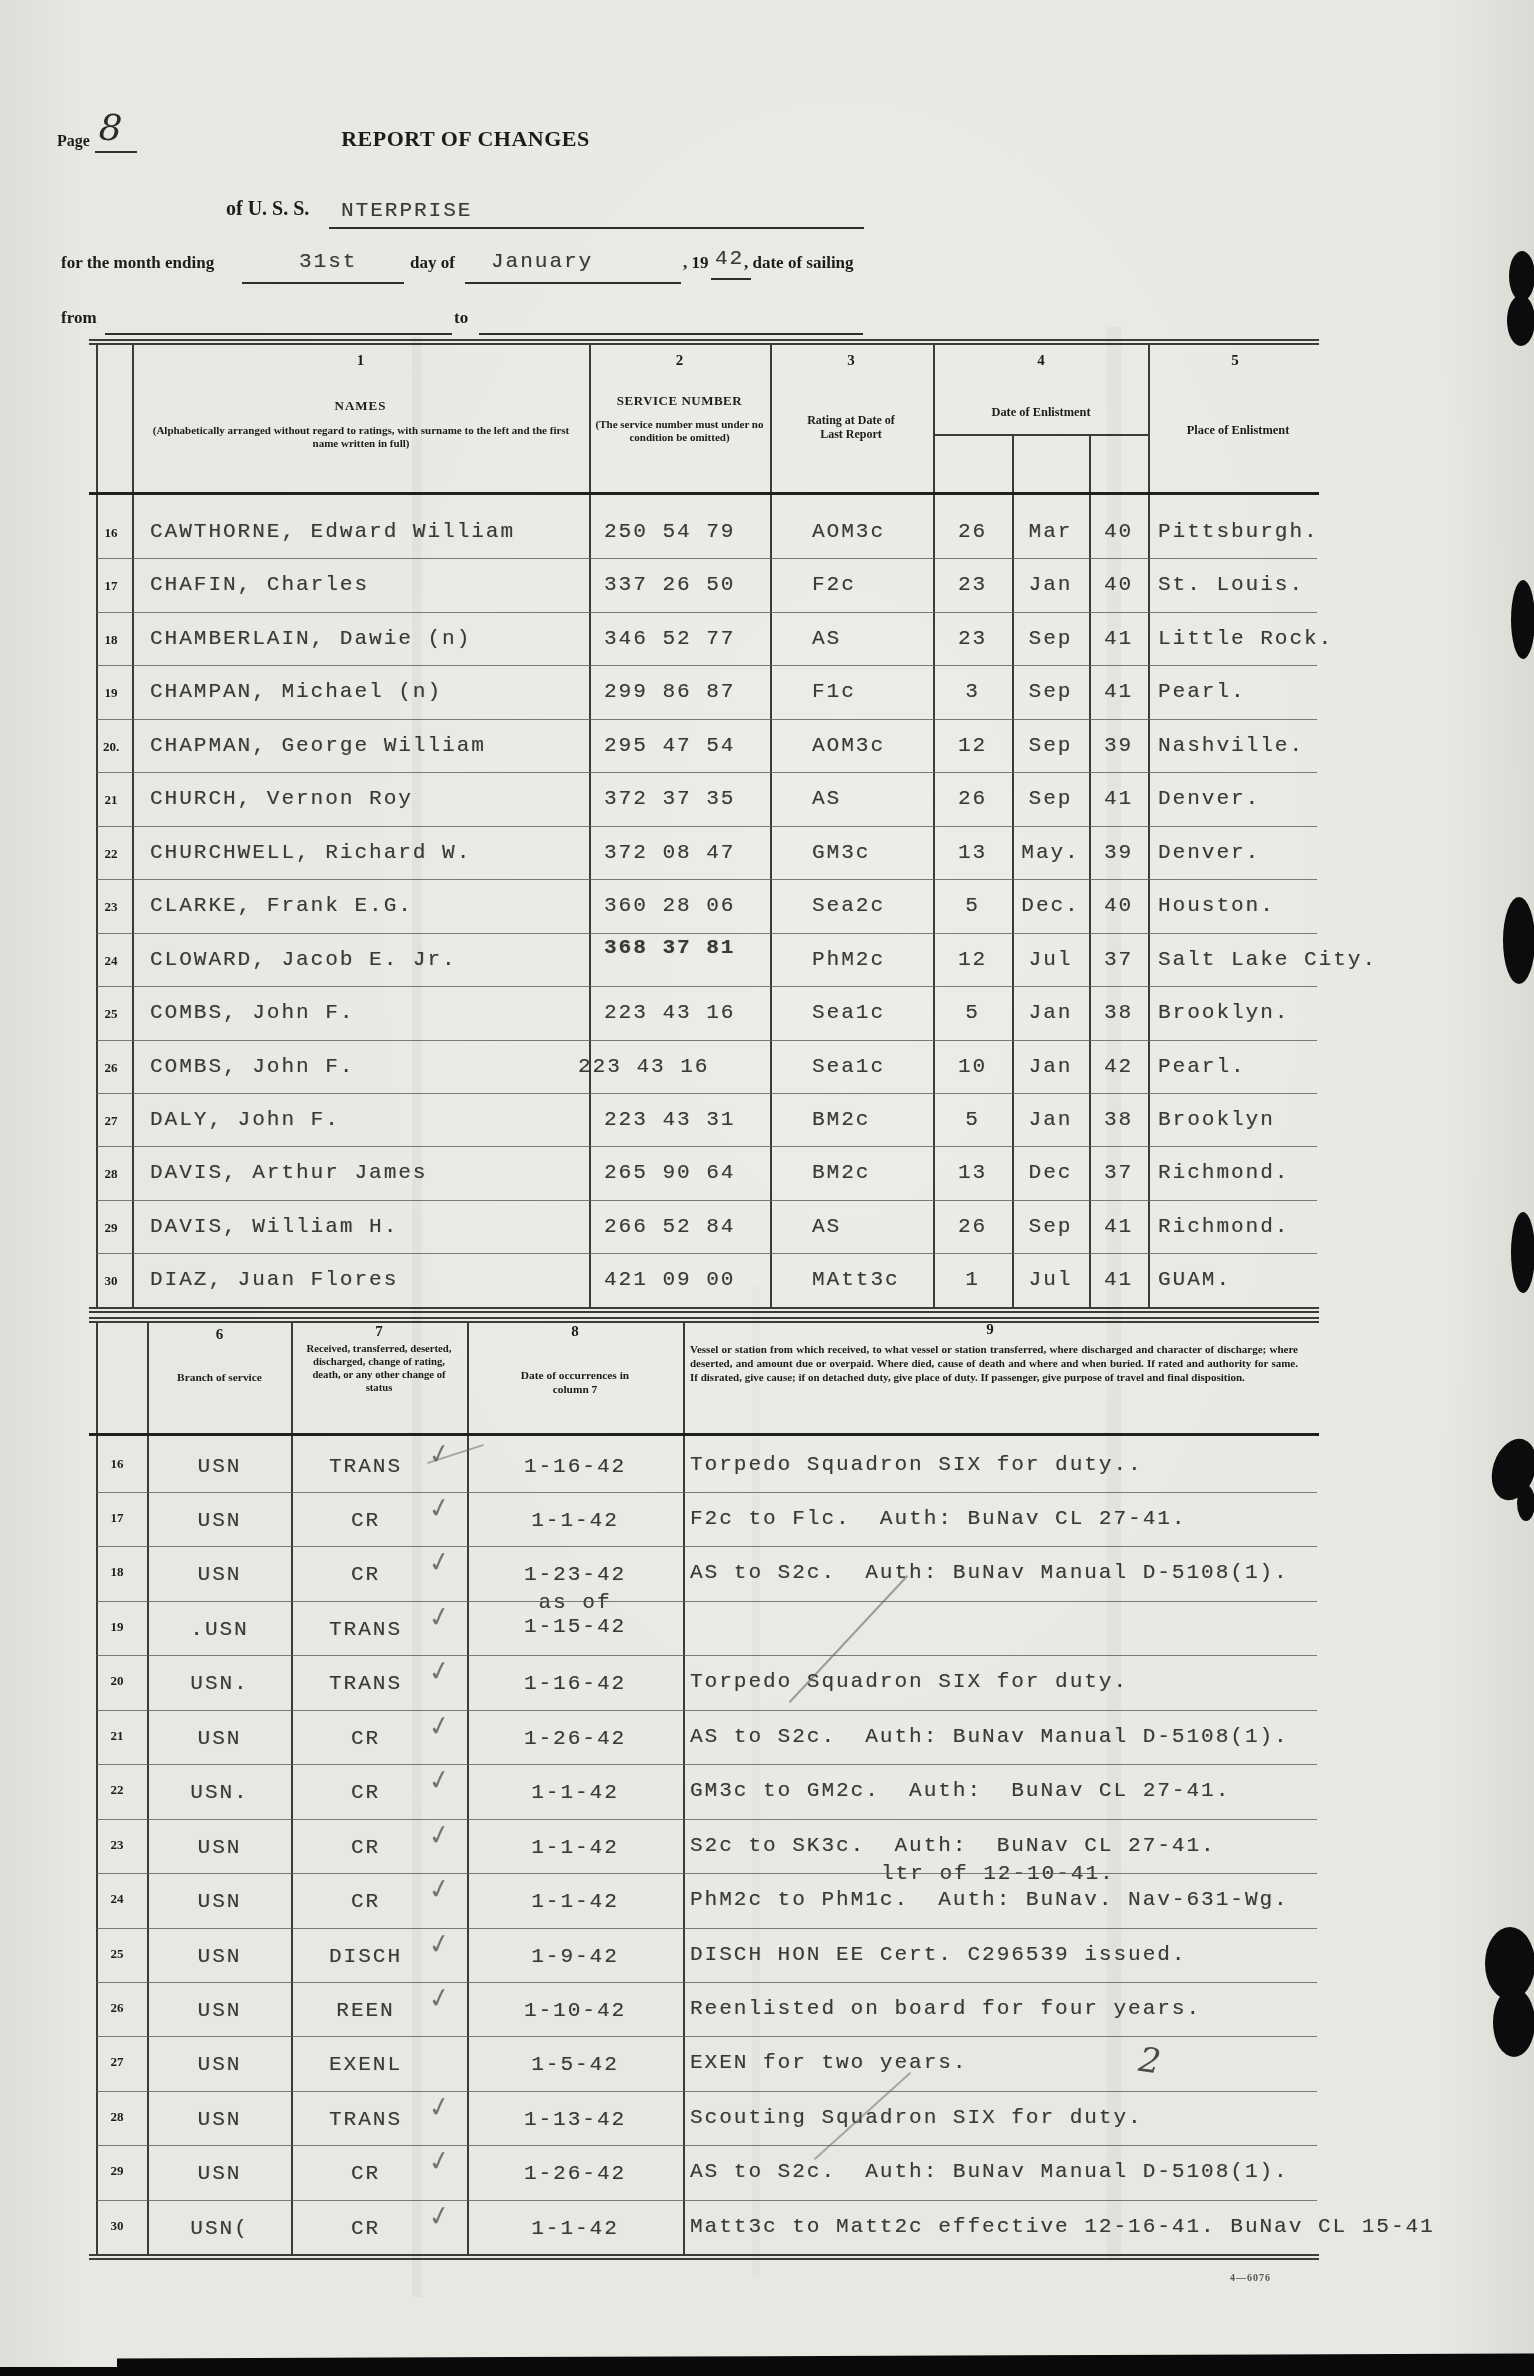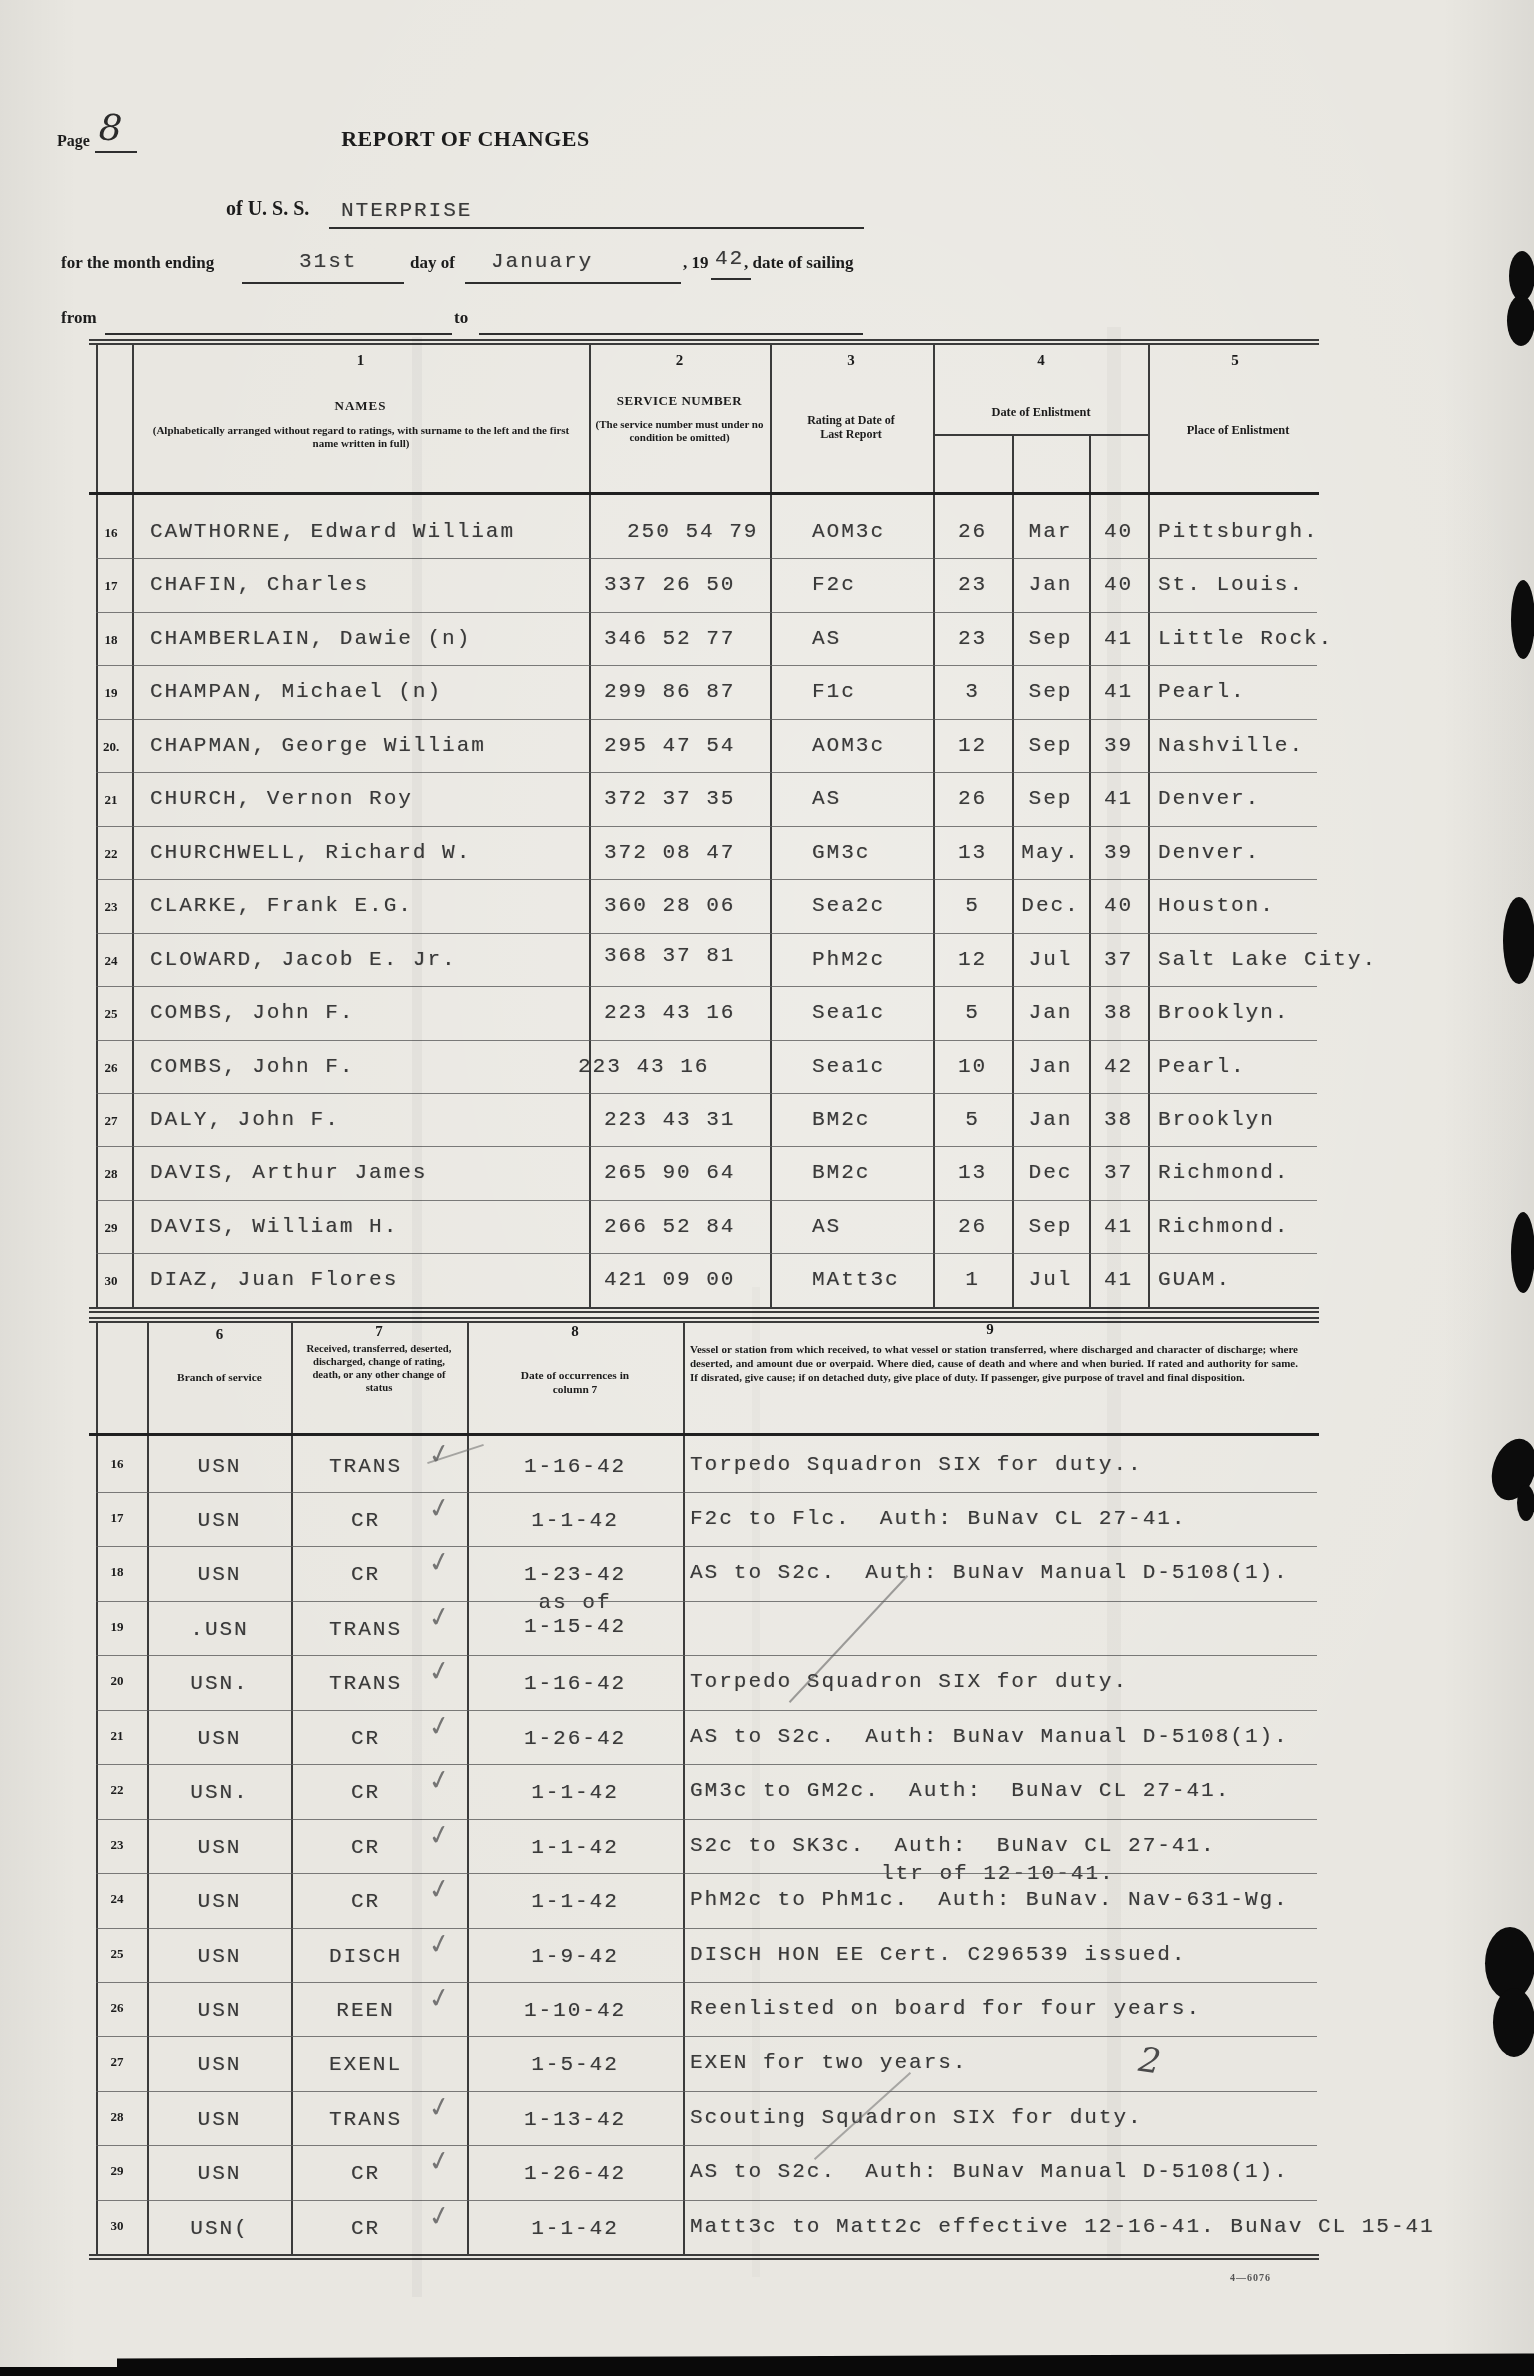--- a/index.html
+++ b/index.html
@@ -90,21 +90,21 @@
       <div class="abs print ctr" style="left: 770px; top: 352px; width: 162px; font-size: 15px;">3</div>
       <div class="abs print ctr preline" style="left: 770px; top: 413px; width: 162px; font-size: 12px; line-height: 14px;">Rating at Date of
 Last Report</div>
       <div class="abs print ctr" style="left: 933px; top: 352px; width: 216px; font-size: 15px;">4</div>
       <div class="abs print ctr" style="left: 933px; top: 405px; width: 216px; font-size: 12.4px;">Date of Enlistment</div>
       <div class="abs print ctr" style="left: 1148px; top: 352px; width: 174px; font-size: 15px;">5</div>
       <div class="abs print ctr" style="left: 1146px; top: 423px; width: 184px; font-size: 12.4px;">Place of Enlistment</div>
       <div class="abs" style="left: 0px; top: 505px; width: 1535px; height: 53px;">
         <div class="abs print ctr" style="left: 95px; top: 20px; width: 32px; font-size: 13px;">16</div>
         <div class="abs typed" style="left: 150px; top: 14px;">CAWTHORNE, Edward William</div>
-        <div class="abs typed" style="left: 604px; top: 14px; margin-left: 23px;">250 54 79</div>
+        <div class="abs typed" style="left: 604px; top: 14px;">250 54 79</div>
         <div class="abs typed" style="left: 812px; top: 14px;">AOM3c</div>
         <div class="abs typed ctr" style="left: 933px; top: 14px; width: 79px;">26</div>
         <div class="abs typed ctr" style="left: 1012px; top: 14px; width: 77px;">Mar</div>
         <div class="abs typed ctr" style="left: 1089px; top: 14px; width: 59px;">40</div>
         <div class="abs typed" style="left: 1158px; top: 14px;">Pittsburgh.</div>
       </div>
       <div class="abs" style="left: 0px; top: 558px; width: 1535px; height: 53px;">
         <div class="abs print ctr" style="left: 95px; top: 20px; width: 32px; font-size: 13px;">17</div>
         <div class="abs typed" style="left: 150px; top: 14px;">CHAFIN, Charles</div>
         <div class="abs typed" style="left: 604px; top: 14px;">337 26 50</div>
@@ -177,21 +177,21 @@
         <div class="abs typed" style="left: 812px; top: 14px;">Sea2c</div>
         <div class="abs typed ctr" style="left: 933px; top: 14px; width: 79px;">5</div>
         <div class="abs typed ctr" style="left: 1012px; top: 14px; width: 77px;">Dec.</div>
         <div class="abs typed ctr" style="left: 1089px; top: 14px; width: 59px;">40</div>
         <div class="abs typed" style="left: 1158px; top: 14px;">Houston.</div>
       </div>
       <div class="abs rowsep" style="left: 96px; top: 879px; width: 1221px; height: 1.2px;"></div>
       <div class="abs" style="left: 0px; top: 933px; width: 1535px; height: 53px;">
         <div class="abs print ctr" style="left: 95px; top: 20px; width: 32px; font-size: 13px;">24</div>
         <div class="abs typed" style="left: 150px; top: 14px;">CLOWARD, Jacob E. Jr.</div>
-        <div class="abs typed" style="left: 604px; top: 10px;">368 37 81</div>
+        <div class="abs typed" style="left: 604px; top: 2px; font-weight: bold;">368 37 81</div>
         <div class="abs typed" style="left: 812px; top: 14px;">PhM2c</div>
         <div class="abs typed ctr" style="left: 933px; top: 14px; width: 79px;">12</div>
         <div class="abs typed ctr" style="left: 1012px; top: 14px; width: 77px;">Jul</div>
         <div class="abs typed ctr" style="left: 1089px; top: 14px; width: 59px;">37</div>
         <div class="abs typed" style="left: 1158px; top: 14px;">Salt Lake City.</div>
       </div>
       <div class="abs rowsep" style="left: 96px; top: 933px; width: 1221px; height: 1.2px;"></div>
       <div class="abs" style="left: 0px; top: 986px; width: 1535px; height: 53px;">
         <div class="abs print ctr" style="left: 95px; top: 20px; width: 32px; font-size: 13px;">25</div>
         <div class="abs typed" style="left: 150px; top: 14px;">COMBS, John F.</div>

